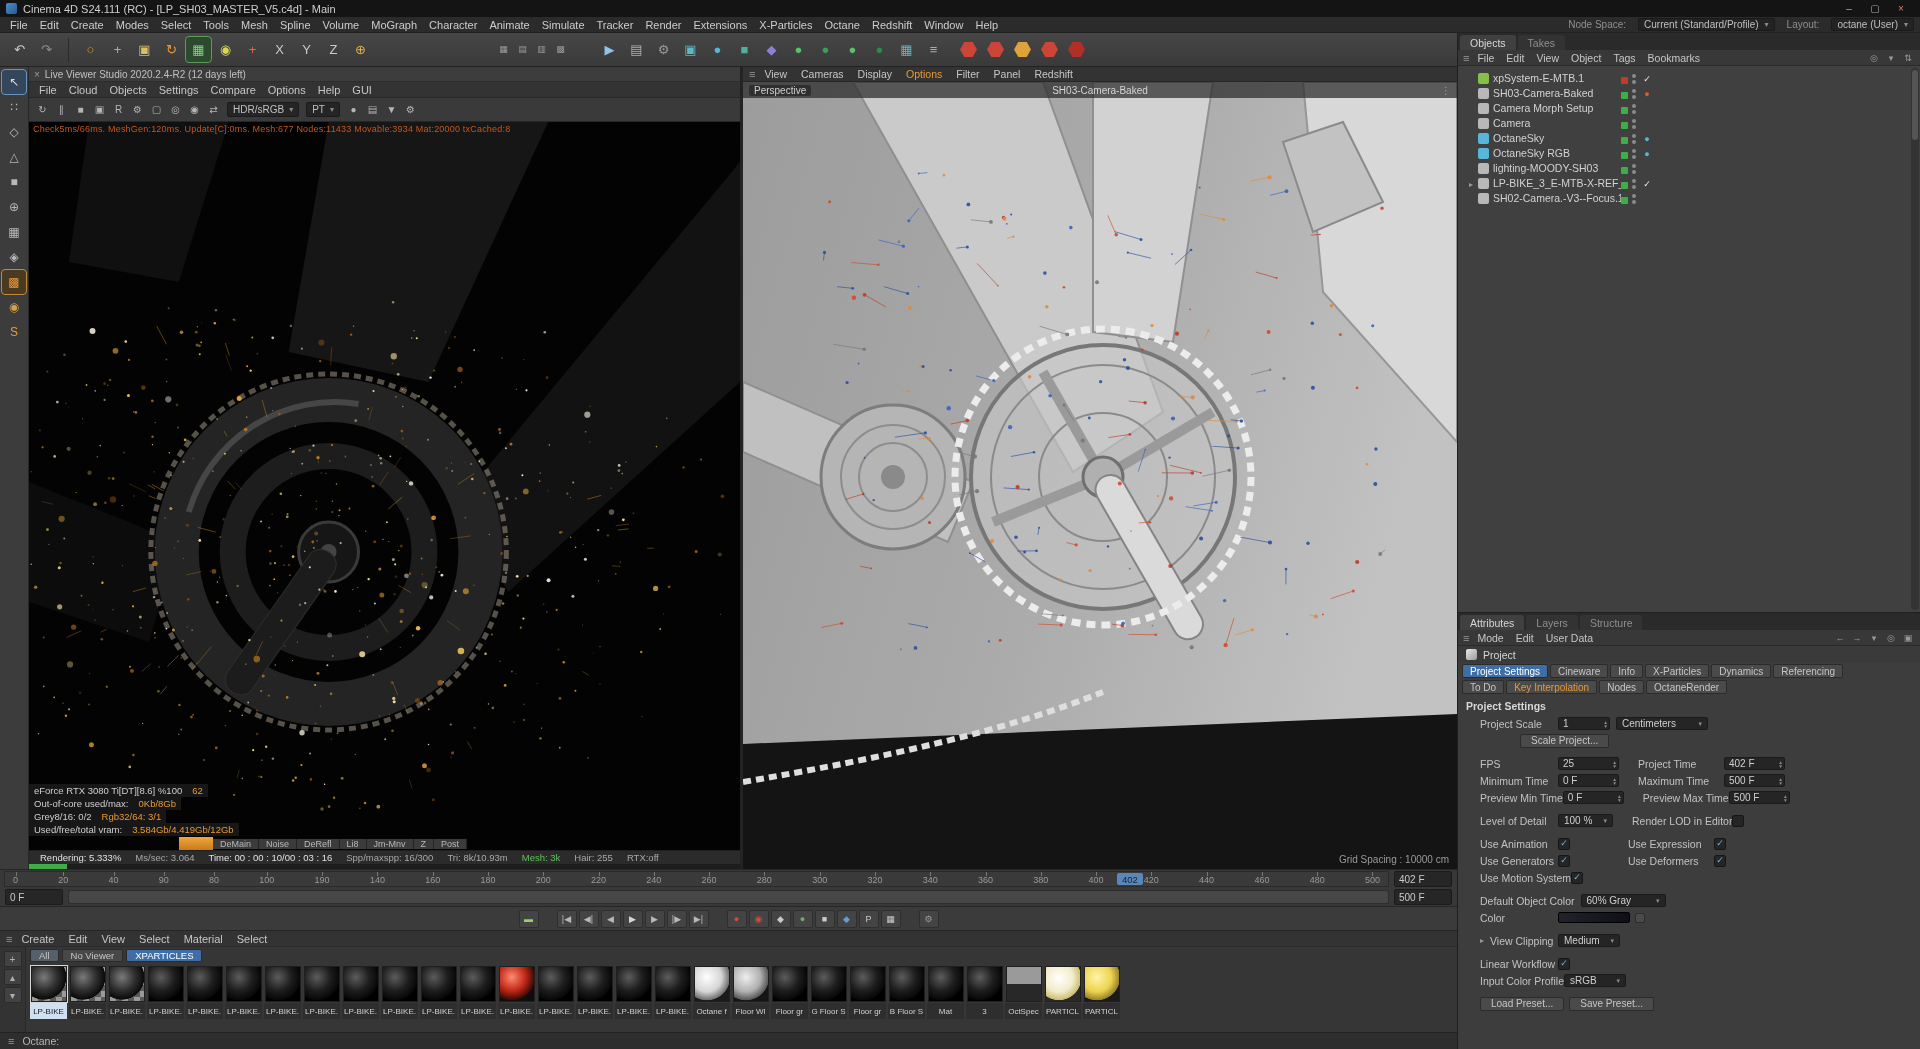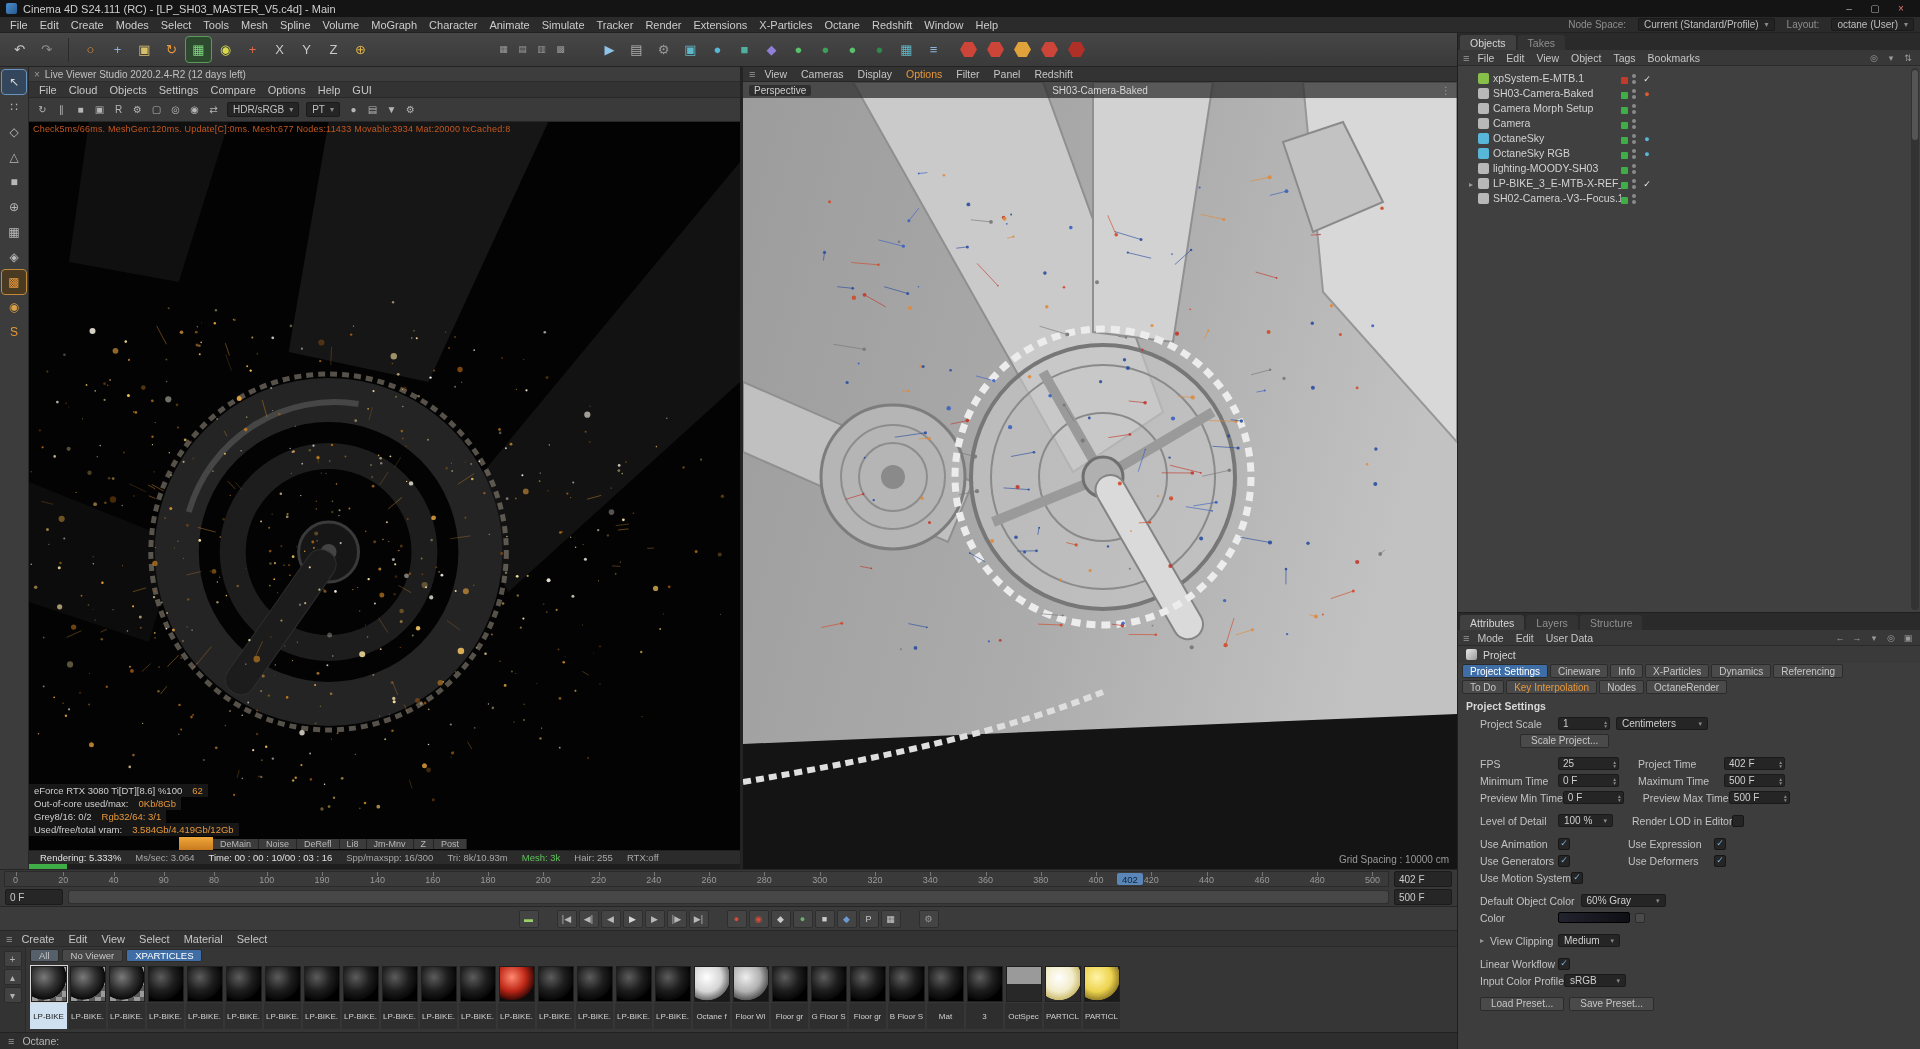--- a/index.html
+++ b/index.html
@@ -105,21 +105,21 @@
 .ms-ico{width:18px;height:16px;background:#424242;border:1px solid #2b2b2b;border-radius:2px;color:#b0b0b0;font-size:10px;display:flex;align-items:center;justify-content:center;}
 .mat-main{flex:1;display:flex;flex-direction:column;padding-left:2px;min-width:0;}
 .mat-tabs{height:17px;display:flex;align-items:center;gap:3px;padding:2px;}
 .ltab{height:13px;padding:0 8px;font-size:9.5px;display:flex;align-items:center;border-radius:2px;background:#484848;color:#c6c6c6;border:1px solid #2b2b2b;}
 .ltab.blue{background:#3f6ea6;color:#fff;}
 .ltab.steel{background:#55606a;}
 .mat-items{display:flex;align-items:flex-start;padding:2px;gap:2px;overflow:hidden;}
 .mitem{width:37px;display:flex;flex-direction:column;align-items:center;flex:none;}
 .mthumb{width:36px;height:36px;border:1px solid #1f1f1f;background-color:#0a0a0a;}
 .mitem.selected .mthumb{outline:1px solid #d8d8d8;}
-.mlabel{width:37px;height:26px;font-size:8px;color:#d0d0d0;background:#2e2e2e;display:flex;align-items:center;justify-content:center;overflow:hidden;white-space:nowrap;margin-top:1px;}
+.mlabel{width:37px;height:16px;font-size:8px;color:#d0d0d0;background:#2e2e2e;display:flex;align-items:center;justify-content:center;overflow:hidden;white-space:nowrap;margin-top:1px;}
 .mitem.selected .mlabel{background:#cfe0f0;color:#1a1a1a;}
 .look-checker{background:radial-gradient(circle at 35% 30%,#7a7a7a 0%,#303030 40%,#0a0a0a 68%,rgba(0,0,0,0) 70%),repeating-conic-gradient(#9a9a9a 0% 25%,#5a5a5a 0% 50%);background-size:auto,12px 12px;}
 .look-dark{background:radial-gradient(circle at 35% 30%,#5c5c5c 0%,#1e1e1e 42%,#070707 70%,rgba(0,0,0,0) 72%),#000;}
 .look-red{background:radial-gradient(circle at 35% 30%,#ff8a70 0%,#c02818 42%,#3c0a05 70%,rgba(0,0,0,0) 72%),#0d0d0d;}
 .look-white{background:radial-gradient(circle at 35% 30%,#fff 0%,#d5d5d5 45%,#6f6f6f 70%,rgba(0,0,0,0) 72%),#1a1a1a;}
 .look-light{background:radial-gradient(circle at 35% 30%,#eee 0%,#b0b0b0 45%,#585858 70%,rgba(0,0,0,0) 72%),#151515;}
 .look-split{background:linear-gradient(#9a9a9a 0 50%,#282828 50% 100%);}
 .look-glow{background:radial-gradient(circle at 38% 32%,#fff 0%,#f2ecca 45%,#cdbd72 70%,rgba(0,0,0,0) 72%),#2a2a2a;}
 .look-yellow{background:radial-gradient(circle at 35% 30%,#fff4a8 0%,#edd34e 45%,#97822a 70%,rgba(0,0,0,0) 72%),#1a1a1a;}
 

